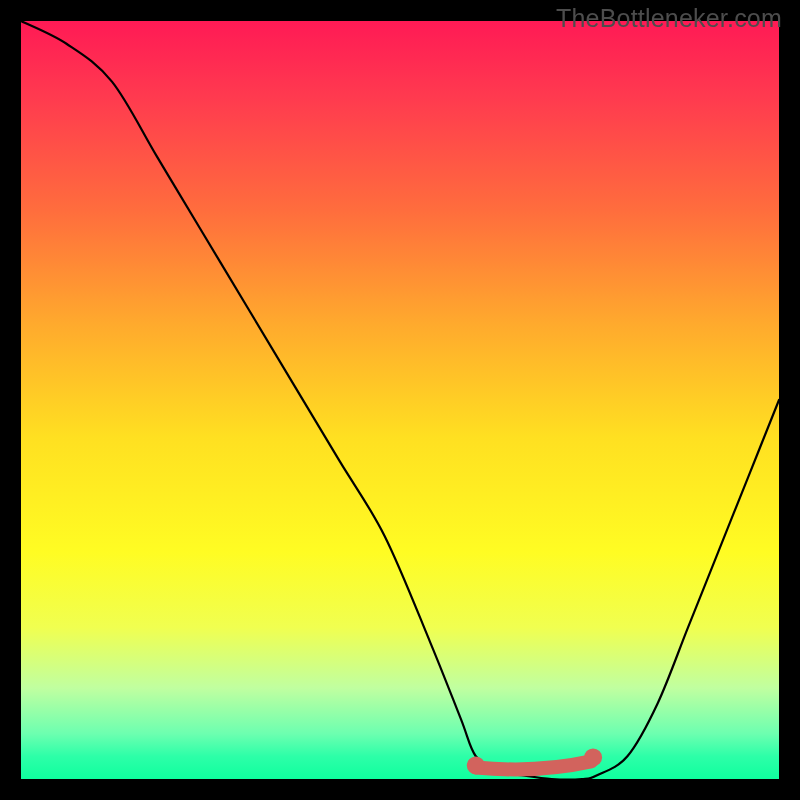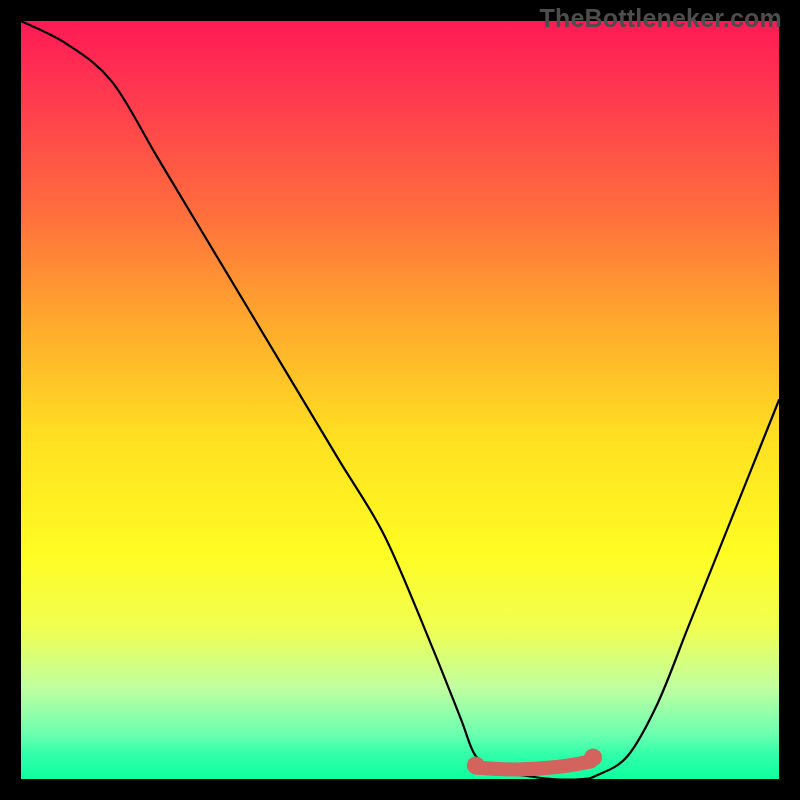--- a/index.html
+++ b/index.html
@@ -32,21 +32,21 @@
       #0fff9e 100%
     );
     overflow: hidden;
   }
   .watermark {
     position: absolute;
     top: 4px;
     right: 18px;
     color: #4d4d4d;
     font-size: 25px;
-    font-weight: 700;
+    font-weight: 400;
     letter-spacing: 0.2px;
     z-index: 5;
   }
   svg {
     display: block;
   }
   .curve {
     fill: none;
     stroke: #000;
     stroke-width: 2.2;

